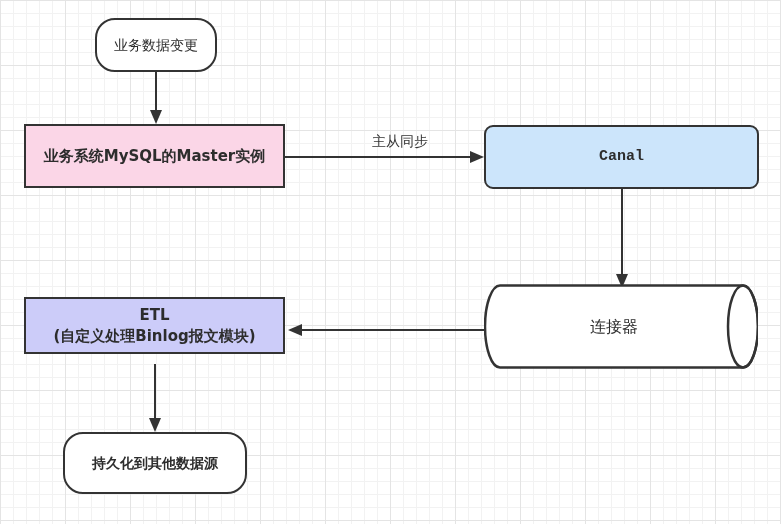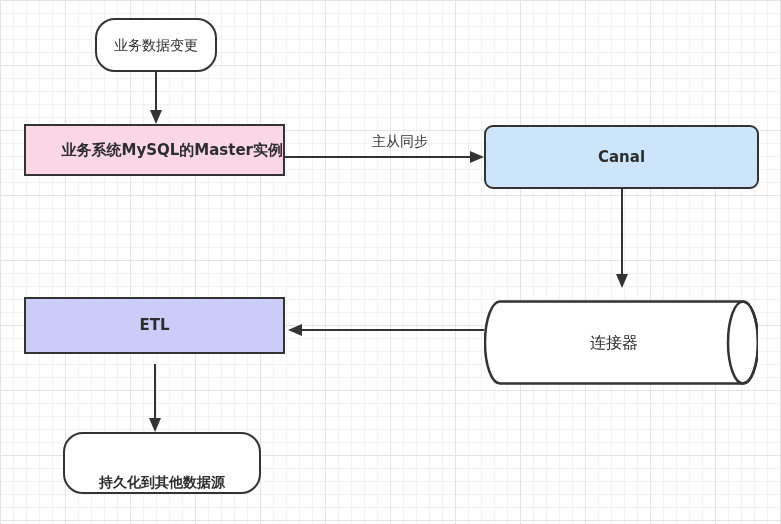--- a/index.html
+++ b/index.html
@@ -19,26 +19,26 @@
   }
   .edges{position:absolute;left:0;top:0;width:781px;height:524px;z-index:1;pointer-events:none;}
   .node{
     position:absolute;z-index:2;
     display:flex;flex-direction:column;align-items:center;justify-content:center;
     text-align:center;box-sizing:border-box;
     border:2.5px solid #333333;background:#ffffff;
     line-height:1.35;
   }
   .node-start{left:95px;top:18px;width:122px;height:54px;border-radius:20px;border-width:2px;font-size:14px;}
-  .node-master{left:24px;top:124px;width:261px;height:52px;background:#fbd6e7;font-weight:bold;font-size:15px;align-items:flex-end;}
-  .node-canal{left:484px;top:125px;width:275px;height:64px;background:#cce5fb;border-radius:9px;font-weight:bold;font-size:15px;}
+  .node-master{left:24px;top:124px;width:261px;height:64px;background:#fbd6e7;font-weight:bold;font-size:15px;}
+  .node-canal{left:484px;top:125px;width:275px;height:64px;background:#cce5fb;border-radius:9px;font-weight:bold;font-size:15px;font-family:Liberation Mono, monospace;}
   .node-etl{left:24px;top:297px;width:261px;height:57px;background:#ccccf9;font-weight:bold;font-size:15px;}
-  .node-persist{left:63px;top:432px;width:198px;height:62px;border-radius:20px;border-width:2px;font-weight:bold;font-size:14px;justify-content:flex-end;}
+  .node-persist{left:63px;top:432px;width:184px;height:62px;border-radius:20px;border-width:2px;font-weight:bold;font-size:14px;}
   .cylinder{
-    position:absolute;z-index:2;left:484px;top:300px;width:274px;height:86px;text-decoration:underline;
+    position:absolute;z-index:2;left:484px;top:284px;width:274px;height:86px;text-decoration:underline;
   }
   .cylinder .cyl-label{
     position:absolute;left:0;top:0;right:14px;bottom:0;
     display:flex;flex-direction:column;align-items:center;justify-content:center;
     text-align:center;font-size:16px;line-height:1.3;
   }
   .edge-label{
     position:absolute;z-index:2;left:350px;top:133px;width:100px;
     text-align:center;font-size:14px;color:#333;
   }
@@ -87,19 +87,20 @@
       <path d="M 16 1.5 L 259 1.5 A 15 41 0 0 1 259 83.5 L 16 83.5 A 15 41 0 0 1 16 1.5 Z" fill="#ffffff" stroke="#333333" stroke-width="2.5"></path>
       <ellipse cx="259" cy="42.5" rx="15" ry="41" fill="none" stroke="#333333" stroke-width="2.5"></ellipse>
     </svg>
     <div class="cyl-label">
       <span>连接器</span>
     </div>
   </div>
 
   <div class="node node-etl">
     <span>ETL</span>
+    <span>(自定义处理Binlog报文模块)</span>
   </div>
 
   <div class="node node-persist">
     <span>持久化到其他数据源</span>
   </div>
 
 </div>
 
 </body></html>

